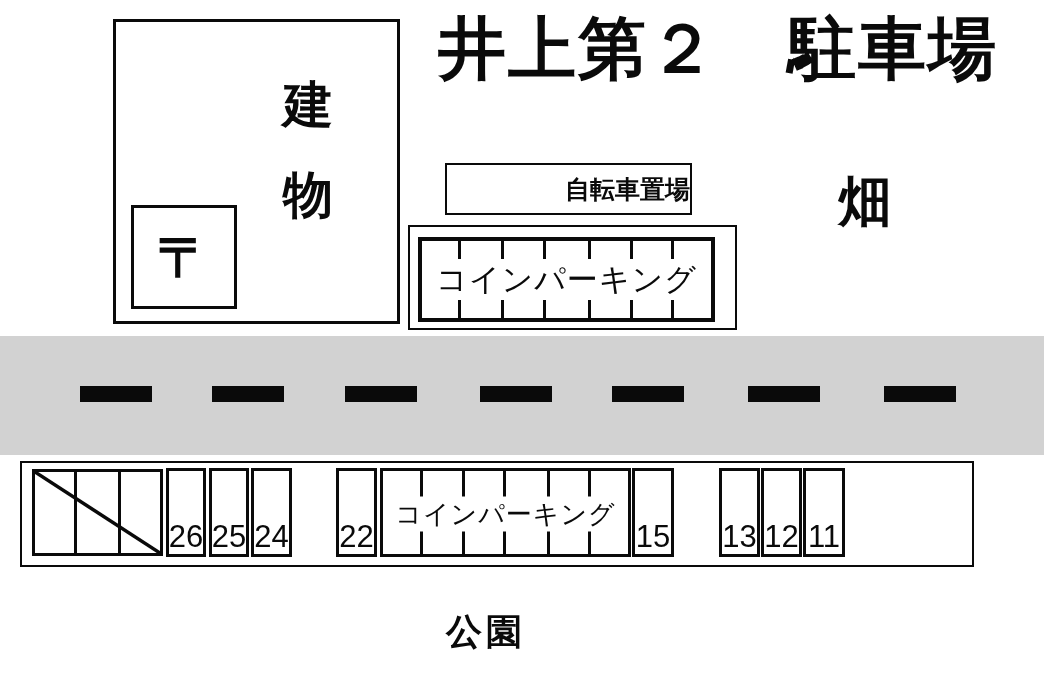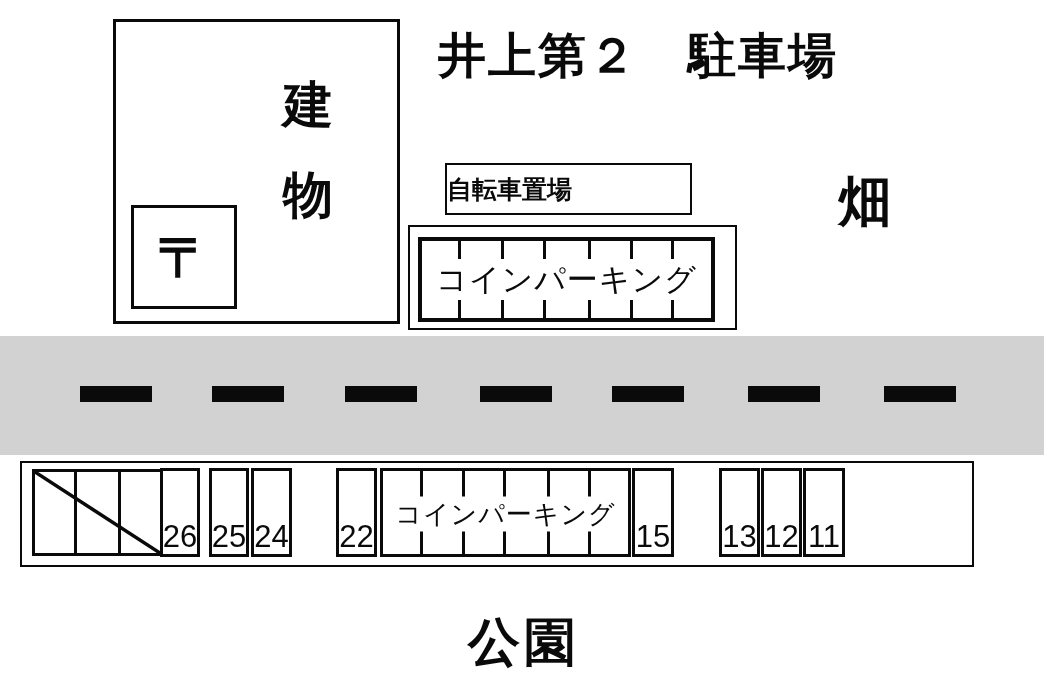--- a/index.html
+++ b/index.html
@@ -4,60 +4,60 @@
 <style>
   html,body{margin:0;padding:0;background:#fff;}
   .canvas{
     position:relative;width:1044px;height:684px;background:#fff;overflow:hidden;
     font-family:"Liberation Sans","DejaVu Sans",sans-serif;color:#0a0a0a;
   }
   .abs{position:absolute;}
 
   
   .map-title{
-    left:438px;top:4px;font-size:48px;font-weight:600;letter-spacing:2px;white-space:nowrap;margin-top:20px;
+    left:438px;top:4px;font-size:68px;font-weight:600;letter-spacing:2px;white-space:nowrap;
   }
 
   
   .building{
     left:113px;top:19px;width:287px;height:305px;border:3px solid #0a0a0a;box-sizing:border-box;
   }
   .building-name{
     position:absolute;left:167px;top:58px;display:flex;flex-direction:column;gap:40px;
     font-size:50px;font-weight:600;line-height:1;
   }
   .post-box{
     position:absolute;left:15px;top:183px;width:106px;height:104px;border:3px solid #0a0a0a;
     box-sizing:border-box;display:flex;align-items:center;justify-content:center;
   }
   .post-mark{font-size:54px;font-weight:700;line-height:1;}
 
   
   .bicycle-box{
     left:445px;top:163px;width:247px;height:52px;border:2px solid #0a0a0a;box-sizing:border-box;
-    display:flex;align-items:center;justify-content:flex-start;
+    display:flex;align-items:center;justify-content:flex-end;
   }
   .bicycle-box span{font-size:25px;font-weight:600;}
 
   
   .coin-top-outer{
     left:408px;top:225px;width:329px;height:105px;border:2px solid #0a0a0a;box-sizing:border-box;
   }
   .coin-top-inner{
     position:absolute;left:8px;top:10px;width:297px;height:85px;border:4px solid #0a0a0a;
     box-sizing:border-box;display:flex;align-items:center;justify-content:center;
   }
   .coin-top-inner .label{font-size:31px;letter-spacing:1px;white-space:nowrap;z-index:2;}
   .tick{position:absolute;width:3px;background:#0a0a0a;}
   .tick.top{top:0;height:18px;}
   .tick.bot{bottom:0;height:18px;}
 
   
   .field-label{left:838px;top:166px;font-size:54px;font-weight:600;}
-  .park-label{left:468px;top:608px;font-size:52px;font-weight:600;letter-spacing:4px;}
+  .park-label{left:446px;top:608px;font-size:36px;font-weight:600;letter-spacing:4px;}
 
   
   .road{left:0;top:336px;width:1044px;height:119px;}
   .dash{position:absolute;top:50px;width:72px;height:16px;background:#0a0a0a;}
 
   
   .row-outer{
     left:20px;top:461px;width:954px;height:106px;border:2px solid #0a0a0a;box-sizing:border-box;
   }
   .left-block{
@@ -142,21 +142,21 @@
   <div class="abs row-outer"></div>
 
   <div class="abs left-block">
     <i class="divider" style="left:39px"></i>
     <i class="divider" style="left:83px"></i>
     <svg viewBox="0 0 125 81" preserveAspectRatio="none">
       <line x1="0" y1="0" x2="125" y2="81" stroke="#0a0a0a" stroke-width="3.5"></line>
     </svg>
   </div>
 
-  <div class="abs stall" style="left:160px;width:40px">
+  <div class="abs stall" style="left:166px;width:40px">
       <span>26</span>
     </div>
   <div class="abs stall" style="left:209px;width:40px">
       <span>25</span>
     </div>
   <div class="abs stall" style="left:251px;width:41px">
       <span>24</span>
     </div>
   <div class="abs stall" style="left:336px;width:41px">
       <span>22</span>

